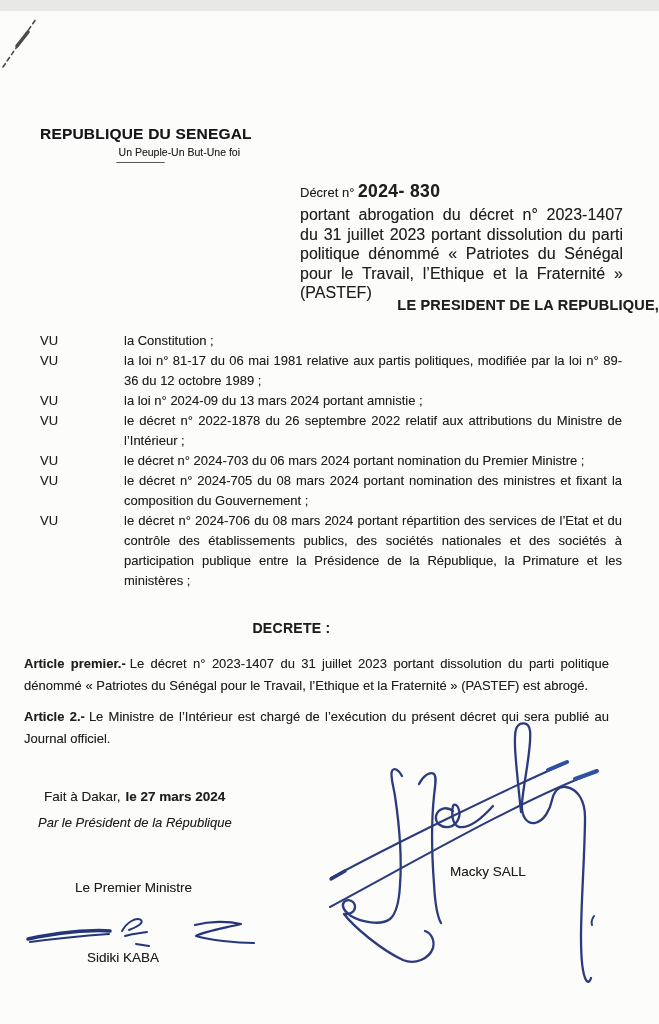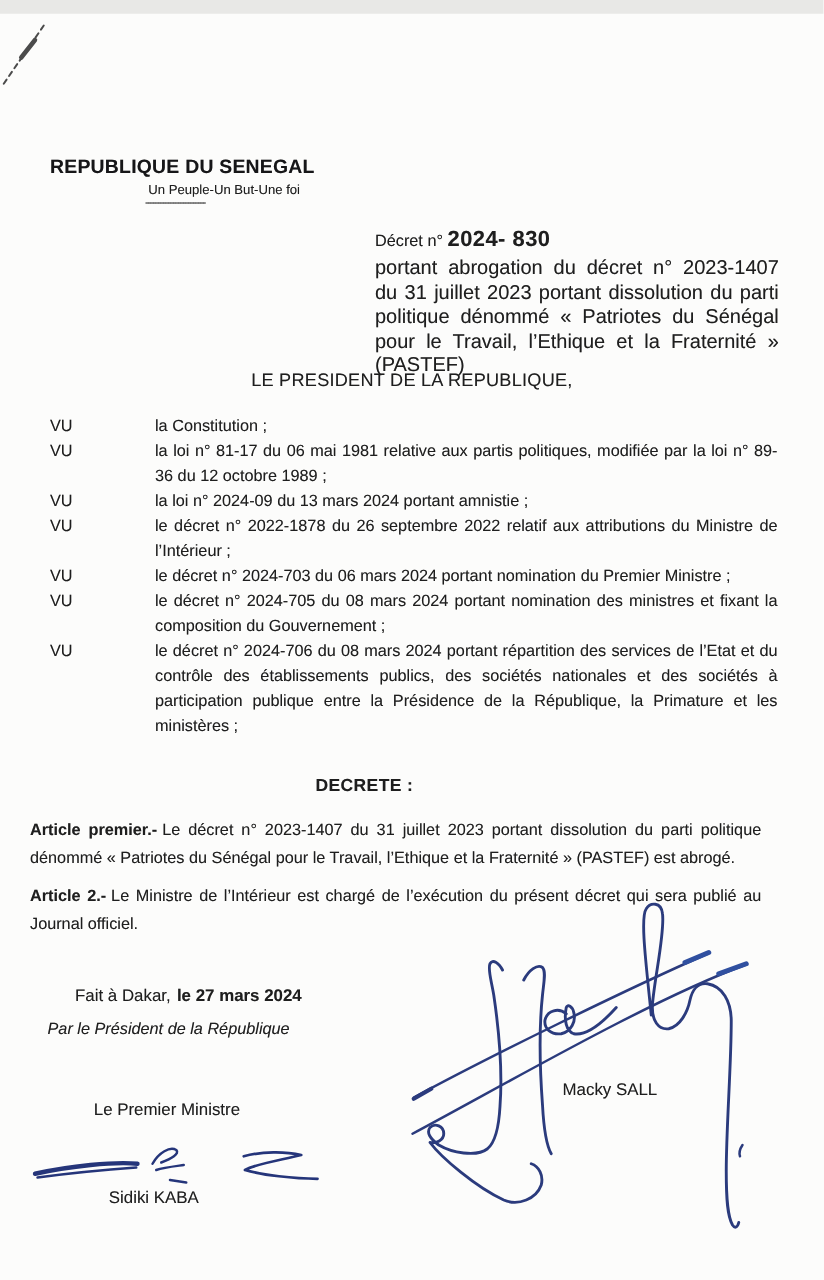--- a/index.html
+++ b/index.html
@@ -15,31 +15,31 @@
   .scan-band{position:absolute;top:0;left:0;width:659px;height:11px;background:#e8e8e6;}
   .letterhead{position:absolute;left:40px;top:125px;width:260px;}
   .country{font-weight:bold;font-size:15.5px;letter-spacing:.2px;color:#161618;}
   .motto{font-size:10.5px;margin-top:3px;text-align:right;width:200px;}
   .divider{font-size:9px;letter-spacing:-1px;text-align:center;width:200px;color:#2a2a2a;margin-top:-1px;}
   .decree-head{position:absolute;left:300px;top:181px;width:323px;}
   .decree-line{font-size:13px;}
   .decree-number{font-weight:bold;font-size:17.5px;letter-spacing:.4px;}
   .decree-subject{margin:3px 0 0 0;font-size:16px;line-height:19.5px;text-align:justify;}
   .president{position:absolute;left:0;top:297px;width:659px;margin:0;
-    text-align:center;font-size:14.5px;font-weight:normal;letter-spacing:.2px;}
+    text-align:right;font-size:14.5px;font-weight:bold;letter-spacing:.2px;}
   .visas{position:absolute;left:40px;top:331px;width:582px;}
   .visa-row{display:flex;align-items:flex-start;}
   .visa-label{flex:0 0 45px;font-size:13px;line-height:20px;}
   .visa-text{flex:1;margin:0;font-size:13px;line-height:20px;text-align:justify;padding-left:39px;}
   .decrete{position:absolute;left:0;top:620px;width:659px;margin:0;
     text-align:center;font-size:14px;font-weight:bold;transform:translateX(-38px);letter-spacing:.3px;}
   .articles{position:absolute;left:24px;top:653px;width:585px;}
   .article{margin:0 0 10px 0;font-size:13px;line-height:21.5px;text-align:justify;}
   .article b{margin-right:4px;}
-  .closing{position:absolute;left:60px;top:789px;margin:0;font-size:13.5px;}
+  .closing{position:absolute;left:44px;top:789px;margin:0;font-size:13.5px;}
   .closing .place{margin-right:5px;}
   .sig-by-president{position:absolute;left:38px;top:815px;font-size:13px;font-style:italic;}
   .sig-president-name{position:absolute;left:450px;top:864px;font-size:13.5px;}
   .sig-pm-title{position:absolute;left:75px;top:880px;font-size:13.5px;}
   .sig-pm-name{position:absolute;left:87px;top:950px;font-size:13.5px;}
   .ink-overlay{position:absolute;left:0;top:0;width:659px;height:1024px;pointer-events:none;}
 </style>
 </head>
 <body>
 

